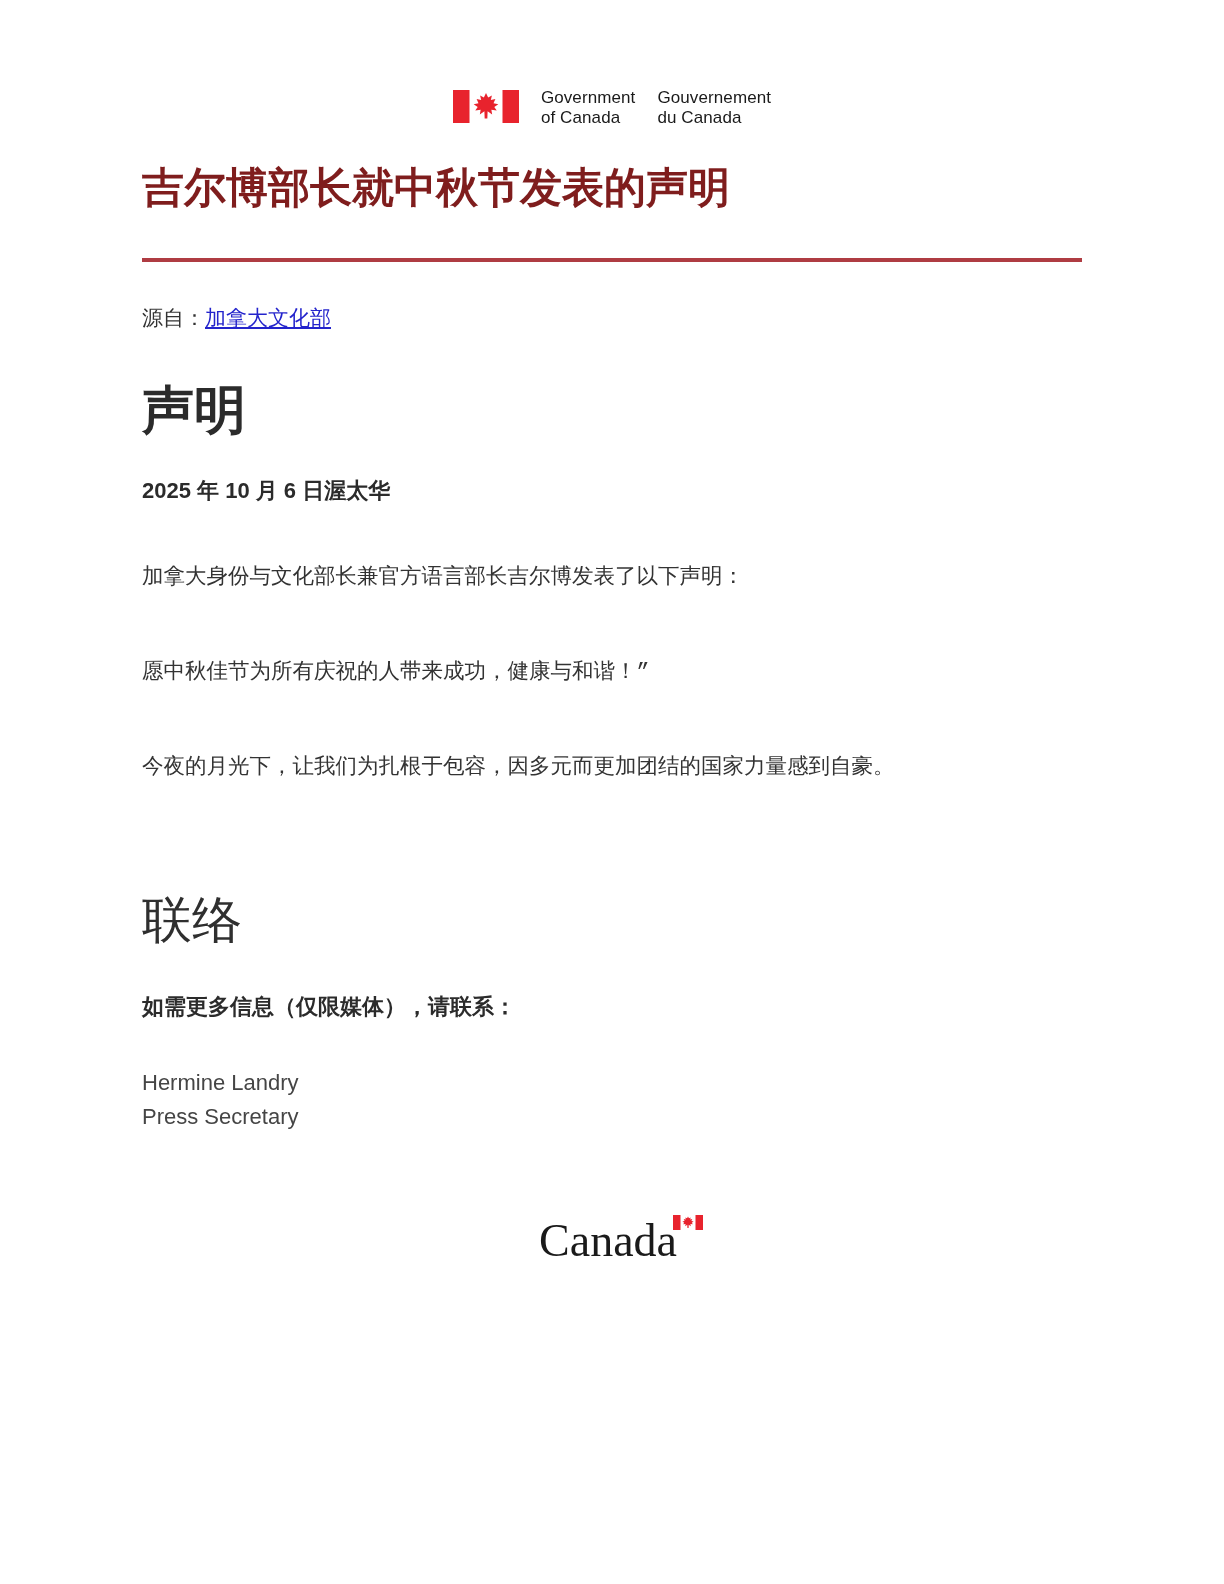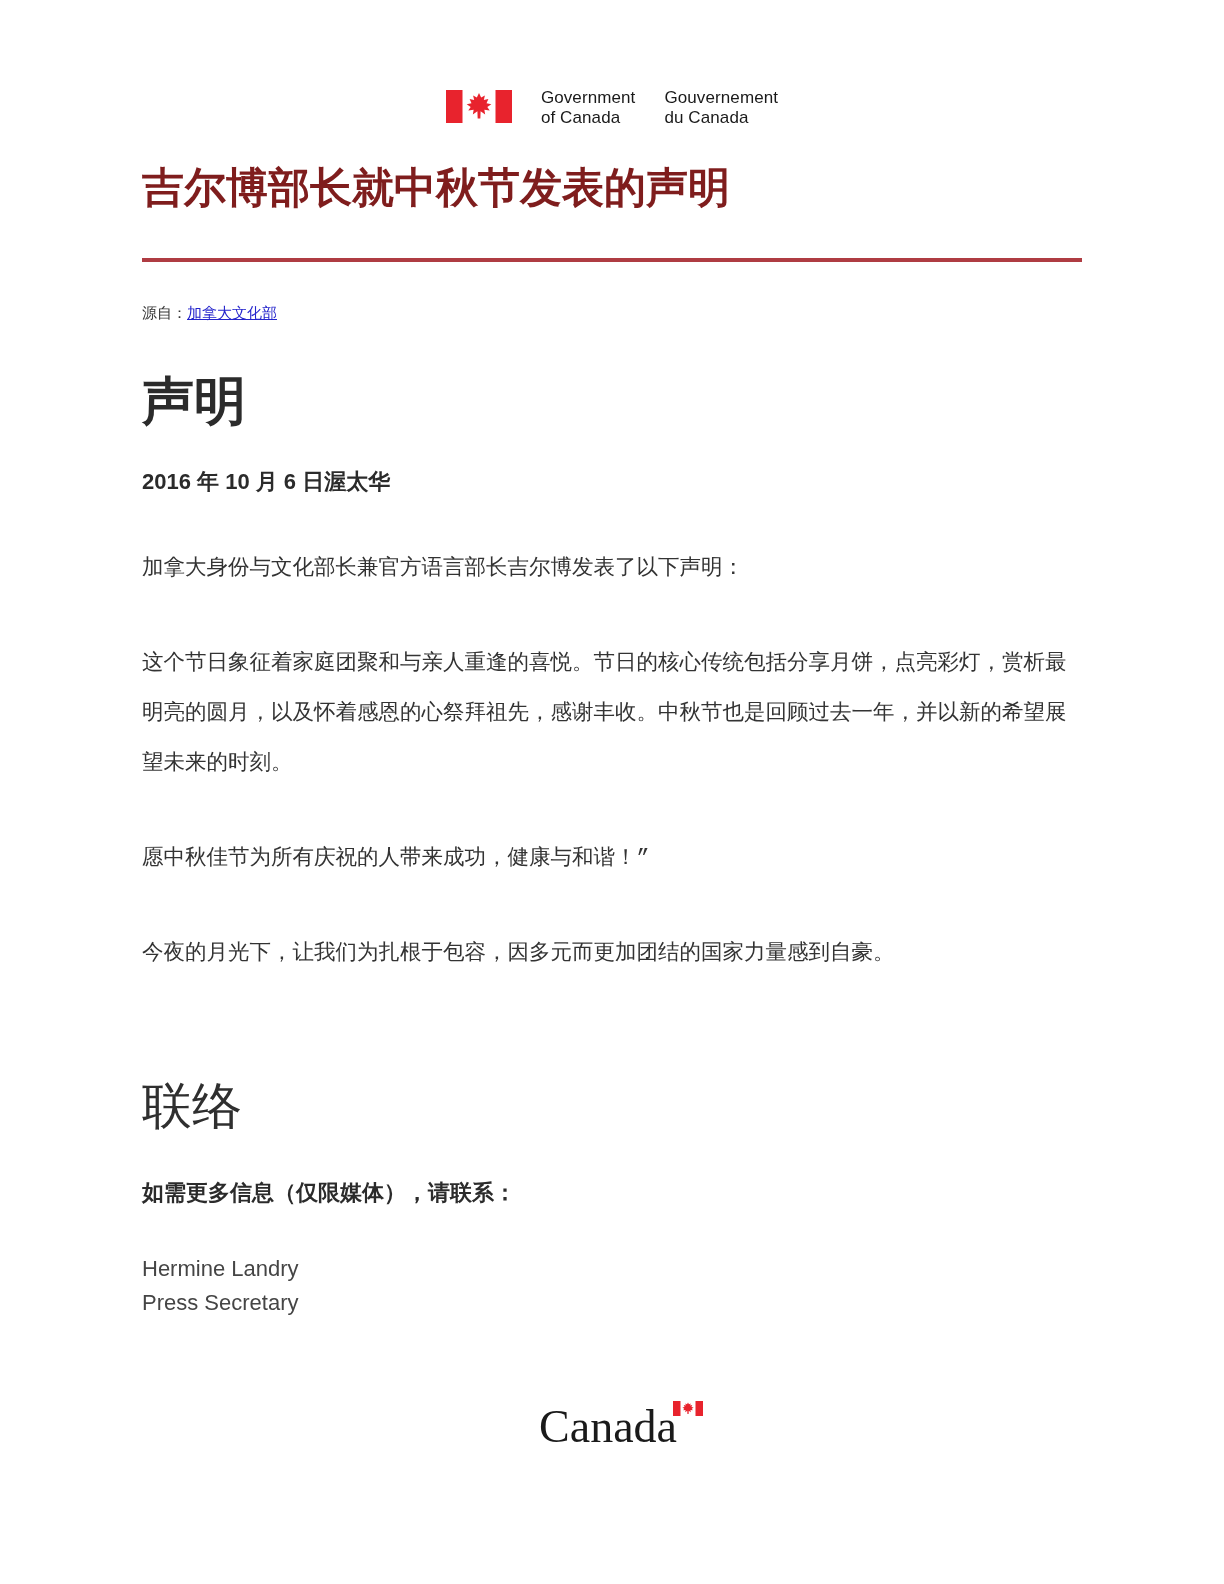--- a/index.html
+++ b/index.html
@@ -19,21 +19,21 @@
   .container {
     width: 940px;
     margin: 0 auto;
   }
 
   
   .fip {
     display: flex;
     justify-content: center;
     align-items: flex-start;
-    gap: 29px;
+    gap: 22px;
     margin-bottom: 0;
   }
   .fip-flag {
     display: block;
     margin-top: 2px;
   }
   .fip-text {
     font-size: 17px;
     line-height: 20px;
     color: #1a1a1a;
@@ -48,21 +48,21 @@
     line-height: 52px;
     font-weight: 700;
     color: #7f1d1d;
     padding-bottom: 44px;
     border-bottom: 4px solid #AF3C43;
   }
 
   
   .source-line {
     margin: 42px 0 16px 0;
-    font-size: 15px;
+    font-size: 21px;
     color: #333333;
   }
   .source-line a {
     color: #2424CC;
     text-decoration: underline;
     cursor: pointer;
   }
 
   
   h2.statement-heading {
@@ -158,26 +158,25 @@
 
   <h1 class="page-title">吉尔博部长就中秋节发表的声明</h1>
 
   <p class="source-line">
     <span>源自：</span><a href="#">加拿大文化部</a>
   </p>
 
   <h2 class="statement-heading">声明</h2>
 
   <p class="dateline">
-    <span>2016 年 10 月 6 日</span><span class="location">渥太华</span>
+    <span>2025 年 10 月 6 日</span><span class="location">渥太华</span>
   </p>
 
   <div class="statement-body">
     <p>加拿大身份与文化部长兼官方语言部长吉尔博发表了以下声明：</p>
-    <p>这个节日象征着家庭团聚和与亲人重逢的喜悦。节日的核心传统包括分享月饼，点亮彩灯，赏析最明亮的圆月，以及怀着感恩的心祭拜祖先，感谢丰收。中秋节也是回顾过去一年，并以新的希望展望未来的时刻。</p>
     <p>愿中秋佳节为所有庆祝的人带来成功，健康与和谐！”</p>
     <p>今夜的月光下，让我们为扎根于包容，因多元而更加团结的国家力量感到自豪。</p>
   </div>
 
   <h2 class="contact-heading">联络</h2>
 
   <p class="contact-intro">如需更多信息（仅限媒体），请联系：</p>
 
   <p class="contact-card">
     <span>Hermine Landry</span><br>

